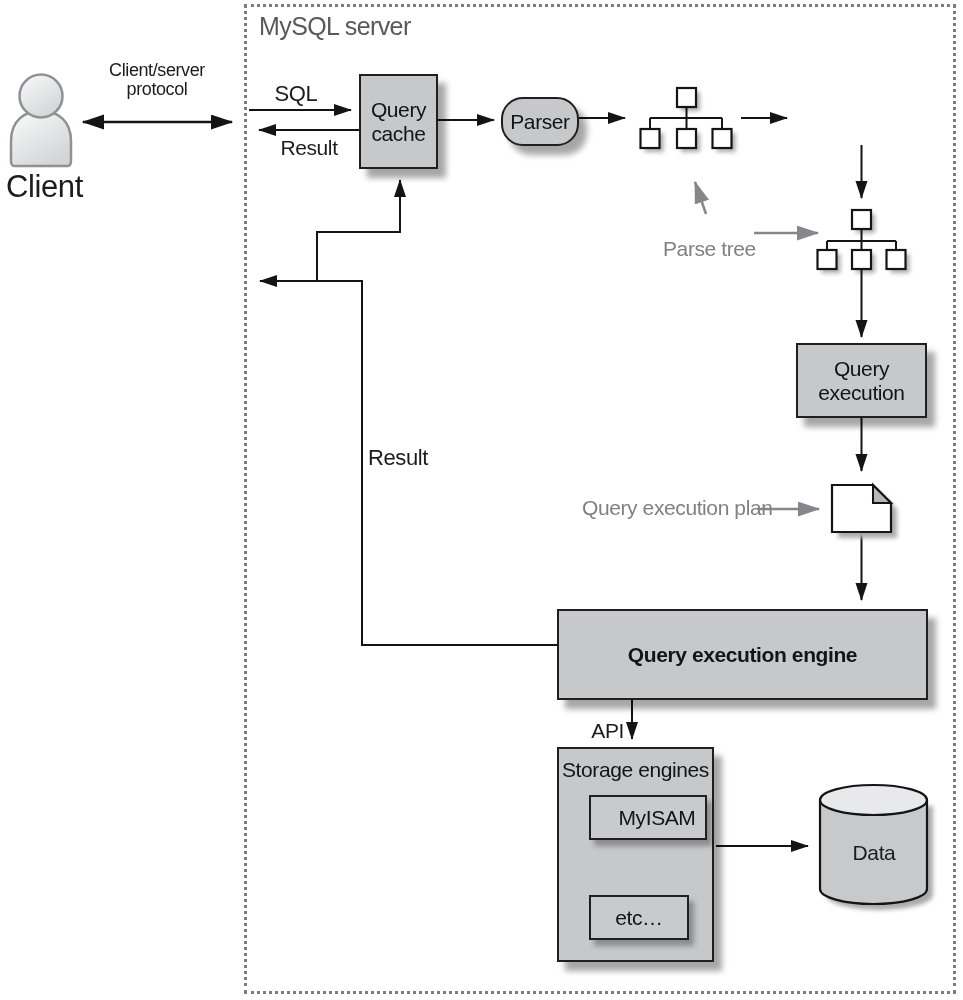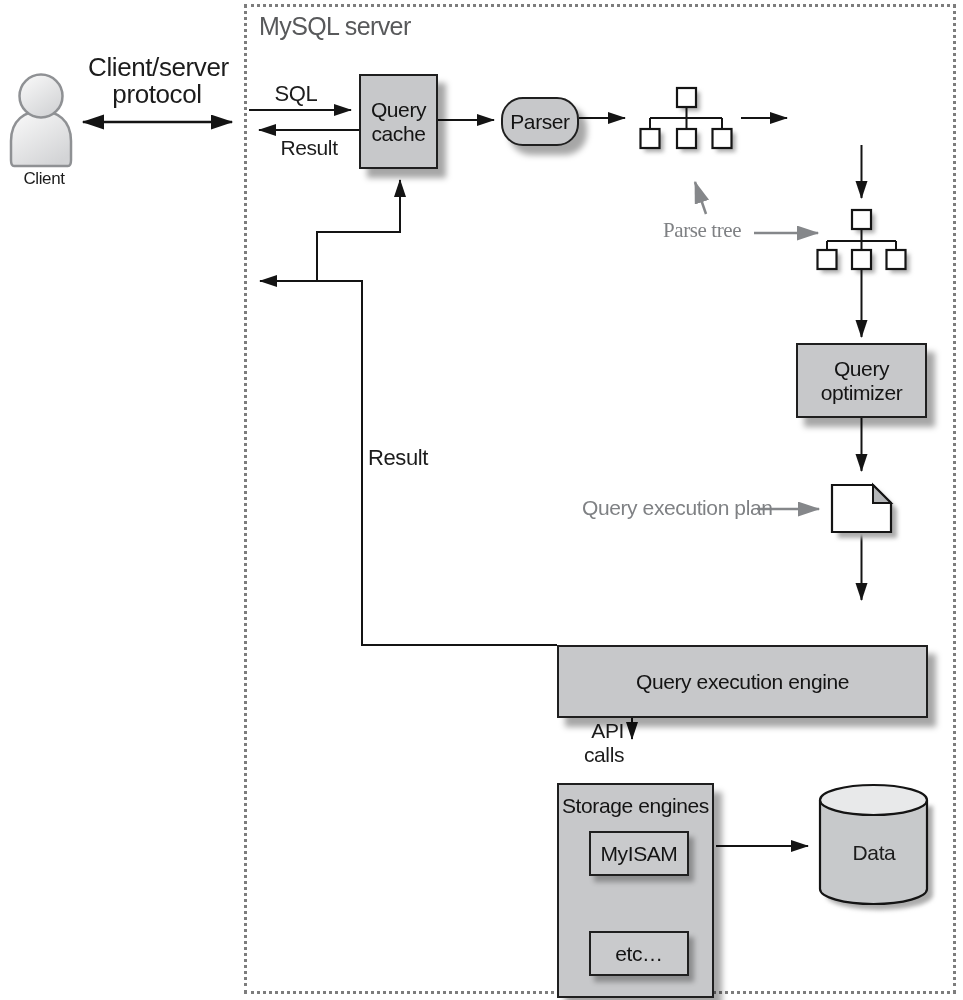--- a/index.html
+++ b/index.html
@@ -25,21 +25,21 @@
     font-size:21px;line-height:1.1;color:#141414;
   }
   
   .label{font-size:21px;color:#1c1c1c;}
   .label.center{text-align:center;}
   
   .gray-label{font-size:21px;color:#7f8184;}
   
   #storage-engines{
     left:557px;top:747px;width:157px;height:215px;
-    flex-direction:column;justify-content:flex-start;padding-top:9px;margin-top:36px;
+    flex-direction:column;justify-content:flex-start;padding-top:9px;
   }
   #storage-engines .engine{
     position:absolute;left:30px;width:96px;height:41px;
     background:#c9cacc;border:2px solid #1f1f1f;box-shadow:5px 6px 5px rgba(0,0,0,0.30);
     display:flex;align-items:center;justify-content:center;font-size:21px;
   }
   #data-label{left:820px;top:841px;width:108px;text-align:center;font-size:21px;}
 </style>
 </head>
 <body>
@@ -136,36 +136,36 @@
     <g>
       <path d="M826,806 L826,895 A53.5,15 0 0 0 933,895 L933,806" fill="#ababab" filter="url(#soft)"></path>
       <path d="M820,800 L820,889 A53.5,15 0 0 0 927,889 L927,800" fill="#c7c9cb" stroke="#141414" stroke-width="2.2"></path>
       <ellipse cx="873.5" cy="800" rx="53.5" ry="15" fill="#e8e9ea" stroke="#141414" stroke-width="2.2"></ellipse>
     </g>
   </svg>
 
   <div class="abs" id="server-border"></div>
   <div class="abs" id="server-title">MySQL server</div>
 
-  <div class="abs label center" style="left:6px;top:169px;width:76px;font-size:17px;">Client</div>
-  <div class="abs label center" style="left:88px;top:54px;width:138px;font-size:26px;line-height:1.05;">Client/server protocol</div>
+  <div class="abs label center" style="left:6px;top:169px;width:76px;font-size:31px;">Client</div>
+  <div class="abs label center" style="left:88px;top:61px;width:138px;font-size:18px;line-height:1.05;">Client/server protocol</div>
 
   <div class="abs label center" style="left:266px;top:81px;width:60px;font-size:22px;">SQL</div>
   <div class="abs label center" style="left:275px;top:136px;width:68px;">Result</div>
   <div class="abs label" style="left:368px;top:445px;font-size:22px;">Result</div>
   <div class="abs label" style="left:552px;top:719px;width:72px;text-align:right;">API calls</div>
-  <div class="abs gray-label" style="left:663px;top:218px;font-family:Liberation Serif, serif;">Parse tree</div>
+  <div class="abs gray-label" style="left:663px;top:237px;">Parse tree</div>
   <div class="abs gray-label" style="left:582px;top:496px;">Query execution plan</div>
 
   <div class="abs box" style="left:359px;top:74px;width:79px;height:95px;padding:0 6px;">Query cache</div>
   <div class="abs box" style="left:501px;top:97px;width:78px;height:49px;border-radius:22px;">Parser</div>
-  <div class="abs box" style="left:796px;top:343px;width:131px;height:75px;padding:0 14px;">Query optimizer</div>
-  <div class="abs box" style="left:557px;top:645px;width:371px;height:73px;">Query execution engine</div>
+  <div class="abs box" style="left:796px;top:343px;width:131px;height:75px;padding:0 14px;">Query execution</div>
+  <div class="abs box" style="left:557px;top:609px;width:371px;height:91px;font-weight:bold;">Query execution engine</div>
 
   <div class="abs box" id="storage-engines">
     <span>Storage engines</span>
-    <div class="engine" style="top:46px;">MyISAM</div>
+    <div class="engine" style="top:46px;padding-left:18px;">MyISAM</div>
     <div class="engine" style="top:146px;">etc…</div>
   </div>
 
   <div class="abs" id="data-label">Data</div>
 
 </div>
 
 </body></html>

